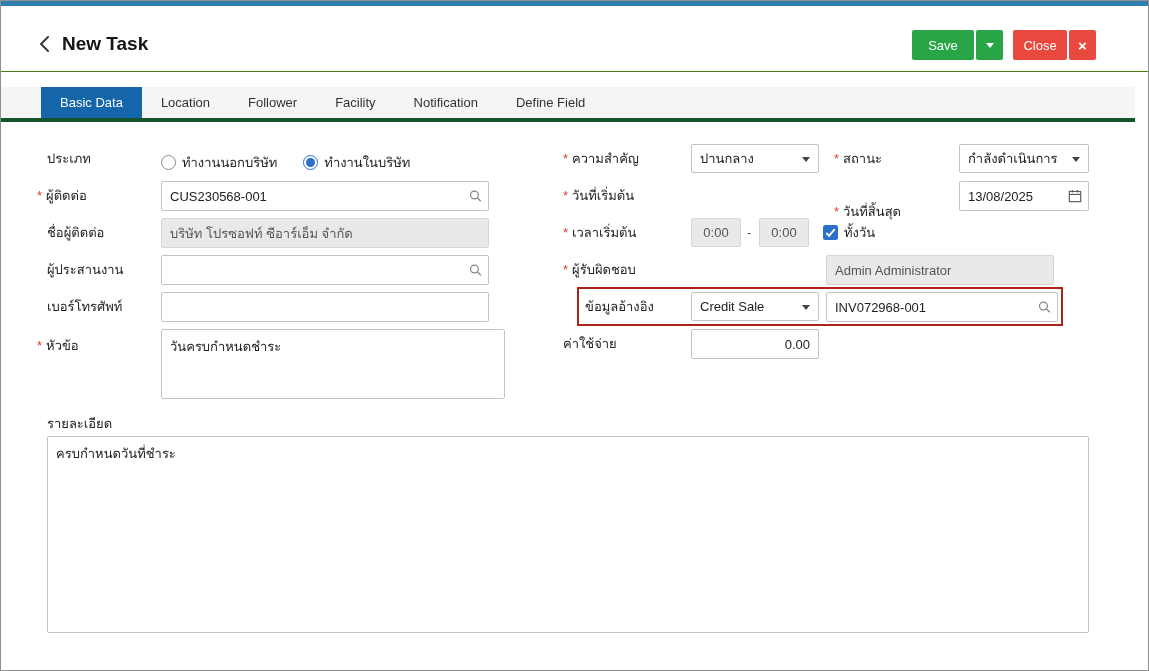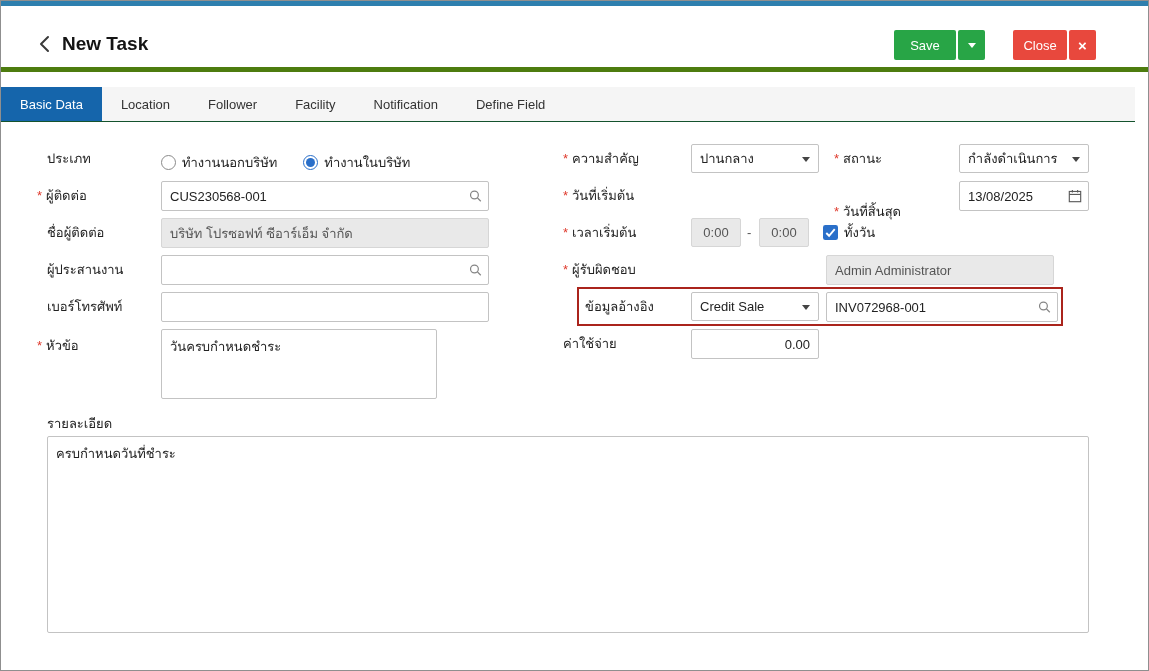--- a/index.html
+++ b/index.html
@@ -16,48 +16,48 @@
     border: 1px solid #8f8f8f;
     background: #fff;
     overflow: hidden;
   }
   .topbar {
     position: absolute; top: 0; left: 0; right: 0; height: 5px;
     background: #2e7fae;
   }
   .header {
     position: absolute; top: 5px; left: 0; right: 0; height: 66px;
-    background: #fff; border-bottom: 5px solid #4d7c0f;
+    background: #fff; border-bottom: 1px solid #4d7c0f;
   }
   .title-wrap {
     position: absolute; left: 38px; top: 22px; height: 32px;
     display: flex; align-items: center; gap: 12px;
   }
   .back-btn { display: flex; align-items: center; cursor: pointer; background: none; border: none; padding: 0; }
   .page-title { font-size: 19px; font-weight: 600; color: #141414; white-space: nowrap; }
-  .btn-group { position: absolute; top: 24px; right: 52px; display: flex; gap: 28px; }
+  .btn-group { position: absolute; top: 24px; right: 52px; display: flex; gap: 10px; }
   .split { display: flex; gap: 2px; }
   .btn {
     height: 30px; border: none; color: #fff; font-size: 13px;
     font-family: inherit; display: flex; align-items: center; justify-content: center;
     cursor: pointer; border-radius: 2px;
   }
   .btn-save { background: #28a546; width: 62px; }
   .btn-save-caret { background: #28a546; width: 27px; }
   .btn-close { background: #e8483d; width: 54px; }
   .btn-close-x { background: #e8483d; width: 27px; font-size: 15px; font-weight: bold; }
   .caret-white {
     width: 0; height: 0;
     border-left: 4px solid transparent; border-right: 4px solid transparent;
     border-top: 5px solid #fff;
   }
   .tabs {
     position: absolute; top: 86px; left: 0; right: 13px; height: 35px;
-    background: #f5f5f5; border-bottom: 1px solid #14532d;
-    display: flex; 
+    background: #f5f5f5; border-bottom: 4px solid #14532d;
+    display: flex; padding-left: 40px;
   }
   .tab {
     height: 100%; display: flex; align-items: center;
     padding: 0 19px; font-size: 13px; color: #333; cursor: pointer; white-space: nowrap;
   }
   .tab.active { background: #1565ab; color: #fff; }
   .lbl {
     position: absolute; height: 29px; line-height: 29px;
     font-size: 13px; color: #222; white-space: nowrap;
   }
@@ -206,21 +206,21 @@
   <div class="lbl" style="left:46px; top:291px;">
     <span>เบอร์โทรศัพท์</span>
   </div>
   <div class="field" style="left:160px; top:291px; width:328px;">
     <input value="" style="">
   </div>
 
   <div class="lbl" style="left:36px; top:330px;">
     <span class="req">*</span><span>หัวข้อ</span>
   </div>
-  <div class="ta" style="left:160px; top:328px; width:276px; height:70px;">
+  <div class="ta" style="left:160px; top:328px; width:344px; height:70px;">
     <textarea style="">วันครบกำหนดชำระ</textarea>
   </div>
 
   <div class="lbl" style="left:562px; top:143px;">
     <span class="req">*</span><span>ความสำคัญ</span>
   </div>
   <div class="selectbox" style="left:690px; top:143px; width:128px;">
     <span>ปานกลาง</span>
     <span class="caret-down"></span>
   </div>

